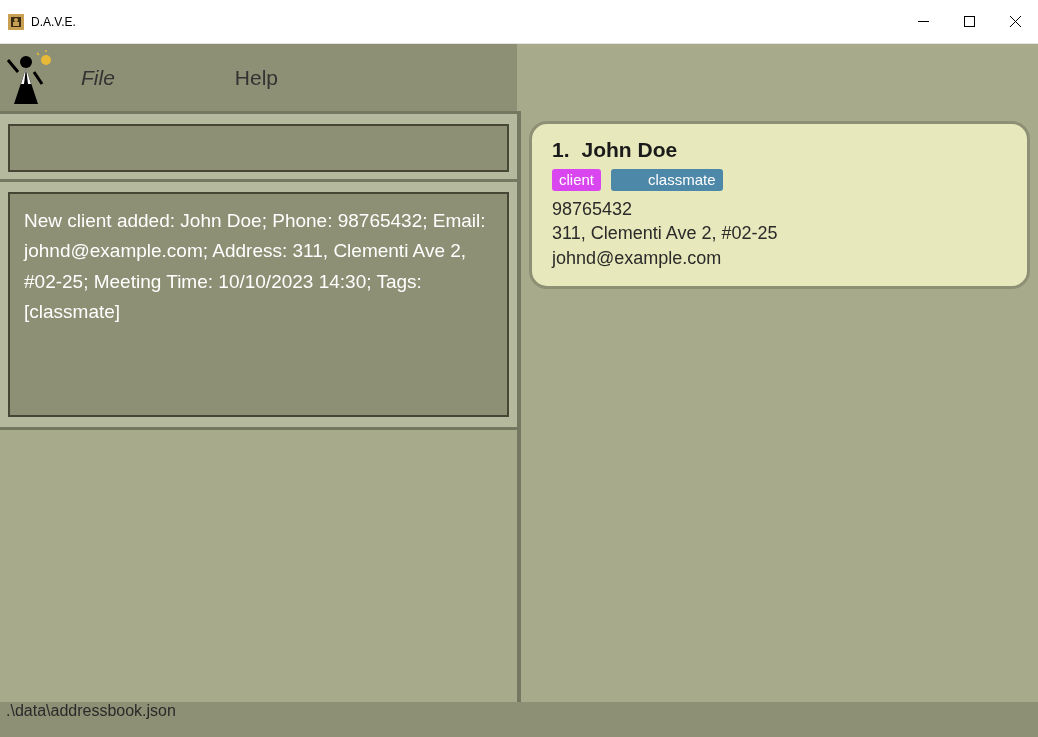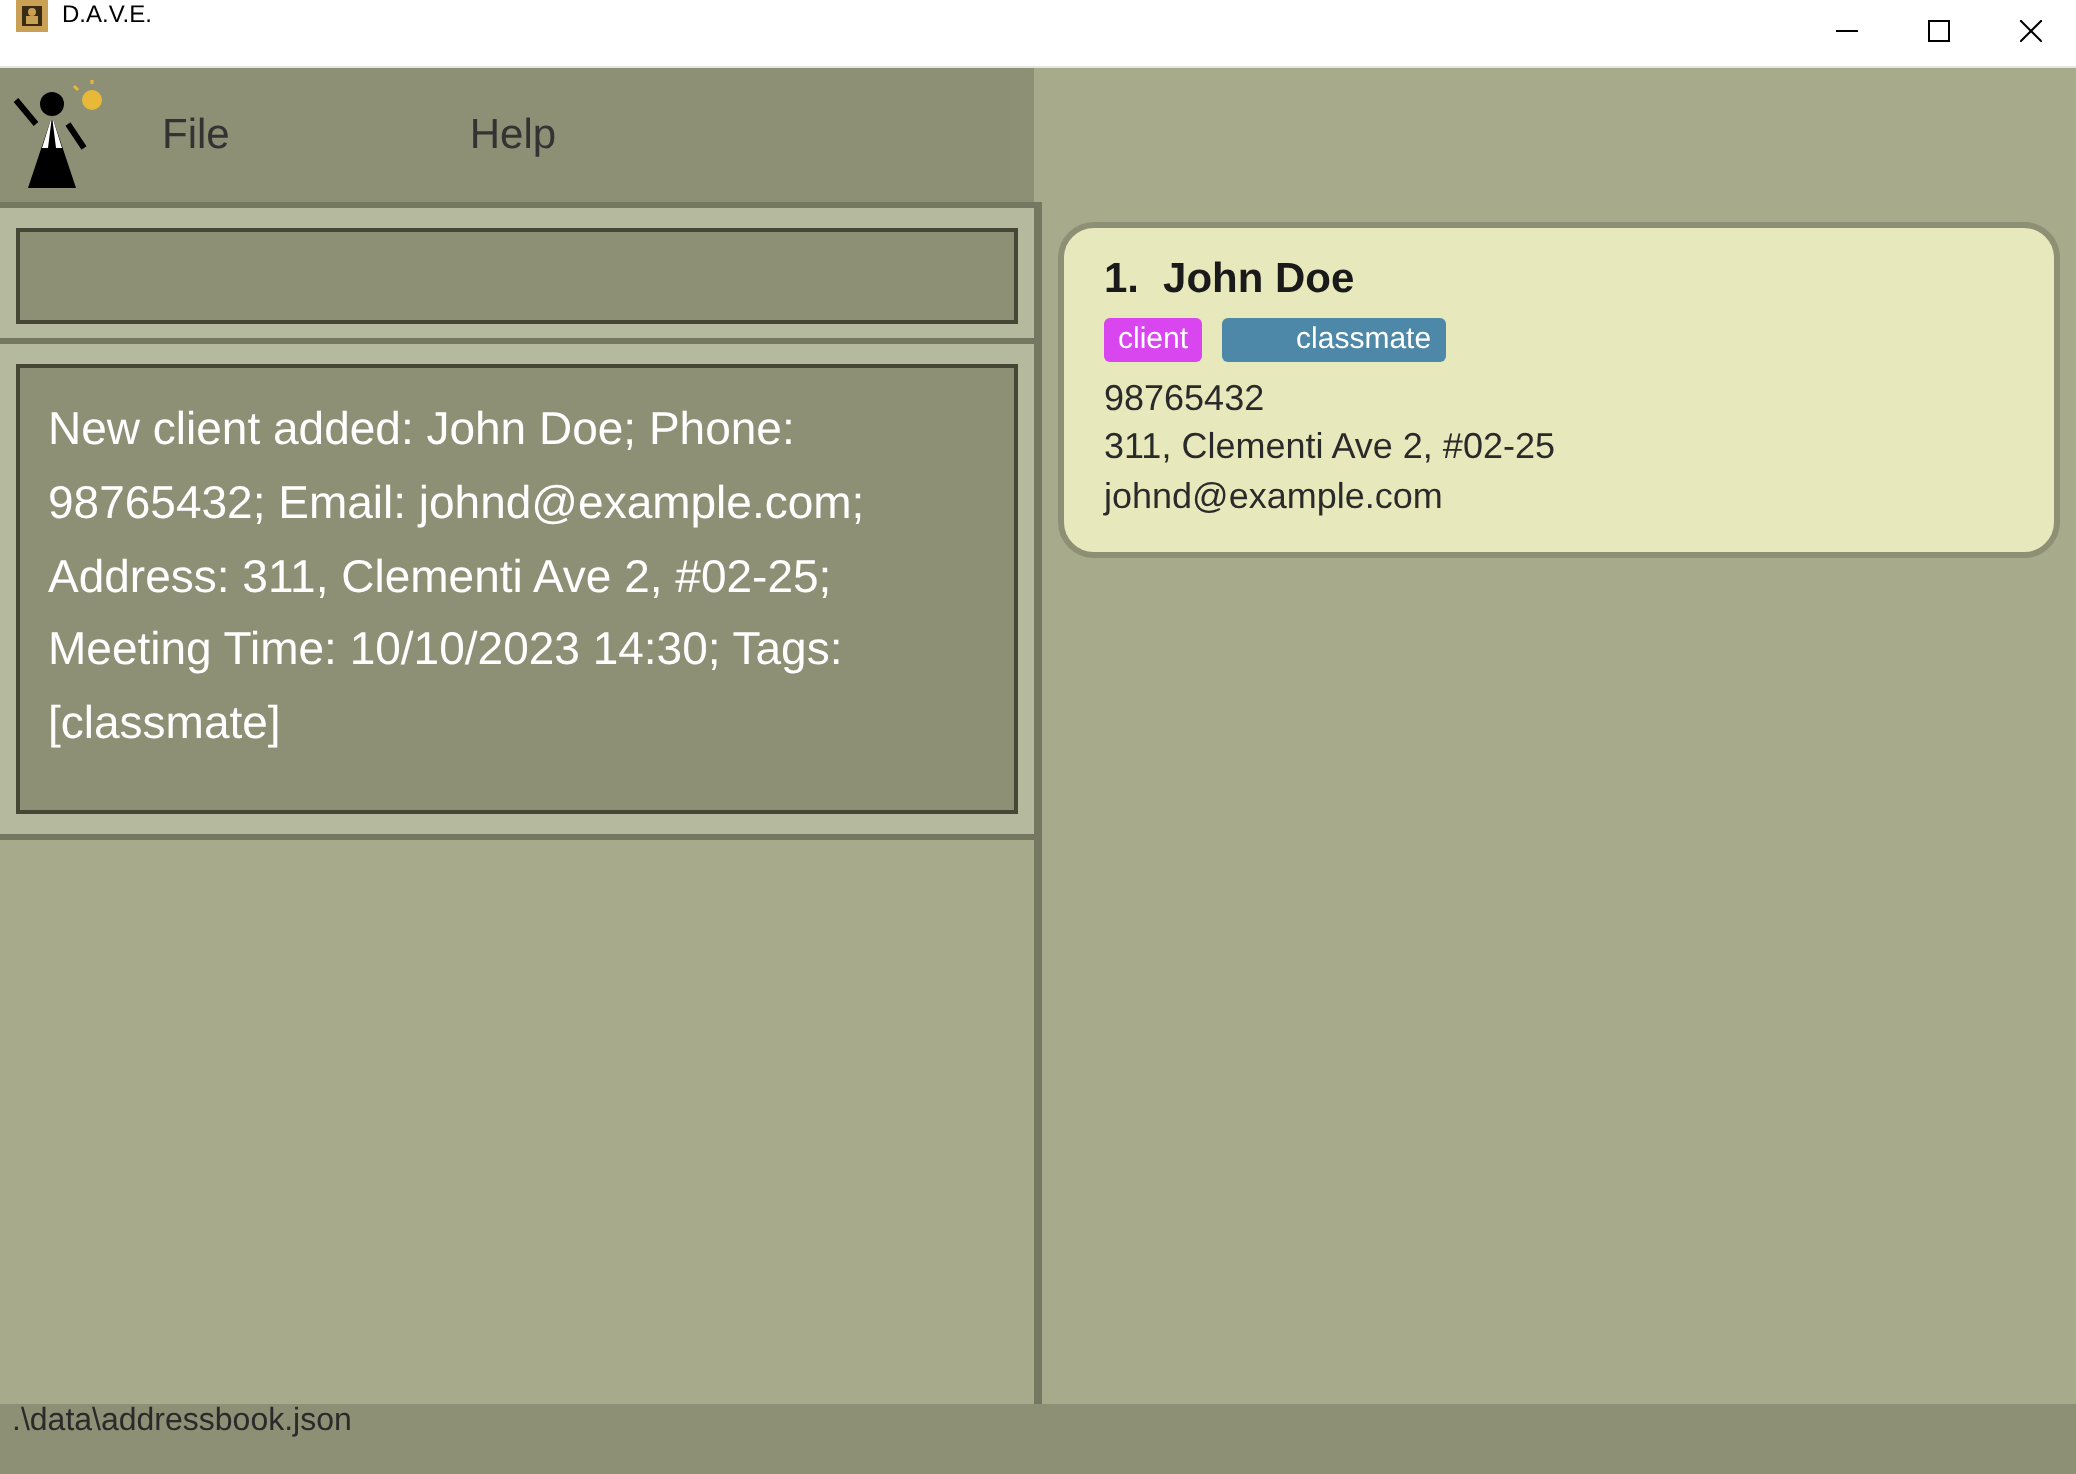--- a/index.html
+++ b/index.html
@@ -11,23 +11,24 @@
     body {
       width: 1038px;
       height: 737px;
       background: #ffffff;
       overflow: hidden;
       display: flex;
       flex-direction: column;
     }
     
     .titlebar {
-      height: 34px;
+      height: 44px;
       background: #ffffff;
       display: flex;
+      align-items: center;
       padding-left: 8px;
       border-bottom: 1px solid #e5e5e5;
     }
     .titlebar-icon {
       width: 16px;
       height: 16px;
       margin-right: 7px;
       display: flex;
       align-items: center;
       justify-content: center;
@@ -77,20 +78,21 @@
       position: relative;
     }
     .menu-item {
       font-size: 21px;
       color: #333;
       padding: 0 10px;
       cursor: pointer;
     }
     .menu-item.file {
       margin-left: 15px;
+      font-style: italic;
     }
     .menu-item.help {
       margin-left: 100px;
     }
     
     .columns {
       flex: 1;
       display: flex;
       min-height: 0;
     }
@@ -128,21 +130,21 @@
       padding: 10px 8px 10px 8px;
       background: #b5b99e;
       border-bottom: 3px solid #757861;
     }
     .result-box {
       width: 100%;
       height: 225px;
       background: #8d9074;
       border: 2px solid #454734;
       color: #ffffff;
-      font-size: 23px;
+      font-size: 19px;
       font-weight: 300;
       padding: 12px 14px;
       line-height: 1.6;
     }
     .left-spacer {
       flex: 1;
       background: #a7aa8b;
     }
     
     .card {

